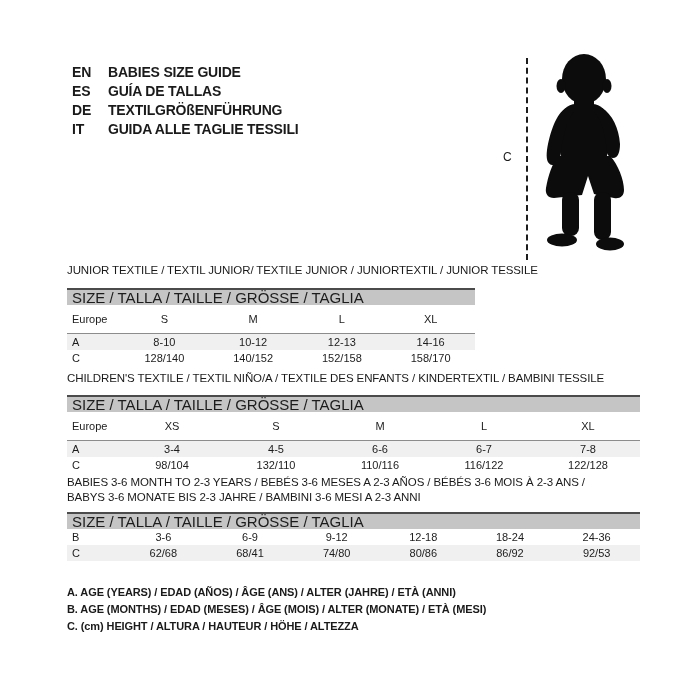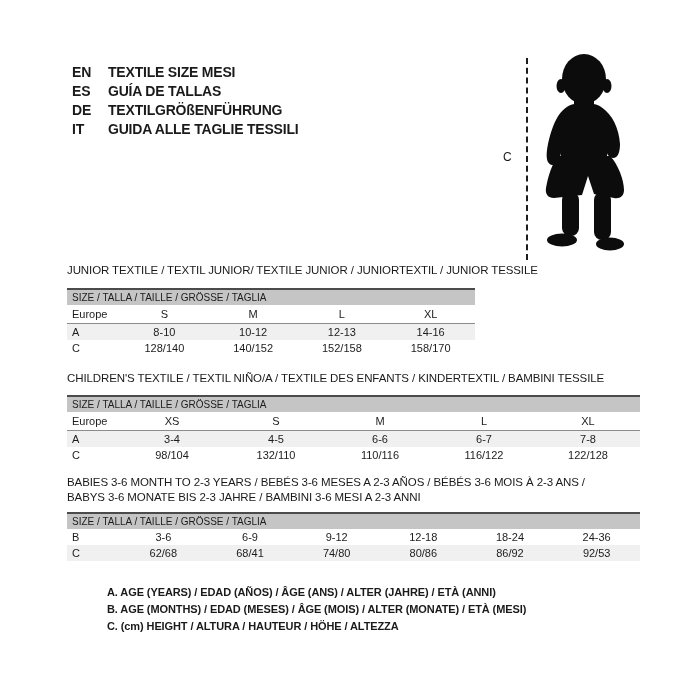--- a/index.html
+++ b/index.html
@@ -13,47 +13,47 @@
   .lang-row{display:flex;height:19px;align-items:center;font-weight:700;font-size:14px;letter-spacing:-0.2px;}
   .lang-code{width:36px;}
   
   .dash-line{position:absolute;left:526px;top:58px;height:202px;width:0;border-left:2px dashed #1c1c1c;}
   .c-label{position:absolute;left:503px;top:150px;font-size:12px;}
   .baby{position:absolute;left:532px;top:52px;}
   
   .section{position:absolute;left:67px;}
   .tbl-title{font-weight:400;font-size:11.5px;letter-spacing:-0.1px;white-space:pre-line;max-width:585px;line-height:15px;}
   .size-bar{background:#c5c5c5;border-top:2px solid #4b4b4b;height:15px;line-height:15px;
-            padding-left:5px;font-size:10px;color:#1c1c1c;box-sizing:content-box;}
+            padding-left:5px;font-size:15px;color:#1c1c1c;box-sizing:content-box;}
   table{border-collapse:collapse;table-layout:fixed;font-size:11px;color:#1c1c1c;}
   .w-junior{width:408px;}
   .w-wide{width:573px;}
   td{height:16px;text-align:center;padding:0;vertical-align:middle;}
   td.lbl{text-align:left;padding-left:5px;width:48px;}
   tr.shade{background:#f0f0f0;}
   tr.rule td{border-bottom:1px solid #8c8c8c;}
-  tr.rule{height:18px;}
+  tr.rule{height:28px;}
   
   .footnotes{position:absolute;left:67px;top:584px;}
-  .footnote{font-weight:700;font-size:11px;line-height:17px;letter-spacing:-0.1px;margin-left:40px;}
+  .footnote{font-weight:700;font-size:11px;line-height:17px;letter-spacing:-0.1px;}
   
   #sec-junior-title{top:263px;}
   #sec-junior-table{top:288px;}
   #sec-children-title{top:371px;}
   #sec-children-table{top:395px;}
   #sec-babies-title{top:475px;}
   #sec-babies-table{top:512px;}
 </style>
 </head>
 <body>
 
 <div class="lang-block">
   <div class="lang-row">
     <span class="lang-code">EN</span>
-    <span class="lang-label">TEXTILE SIZE MESI</span>
+    <span class="lang-label">BABIES SIZE GUIDE</span>
   </div>
   <div class="lang-row">
     <span class="lang-code">ES</span>
     <span class="lang-label">GUÍA DE TALLAS</span>
   </div>
   <div class="lang-row">
     <span class="lang-code">DE</span>
     <span class="lang-label">TEXTILGRÖßENFÜHRUNG</span>
   </div>
   <div class="lang-row">

